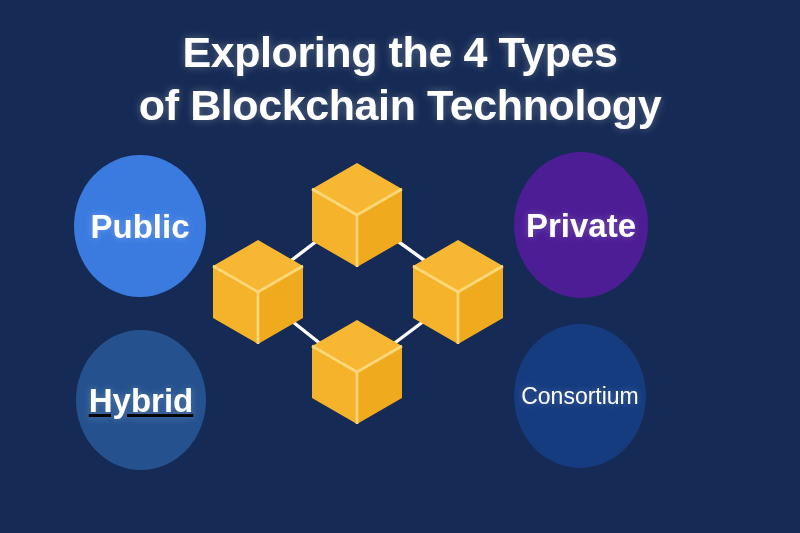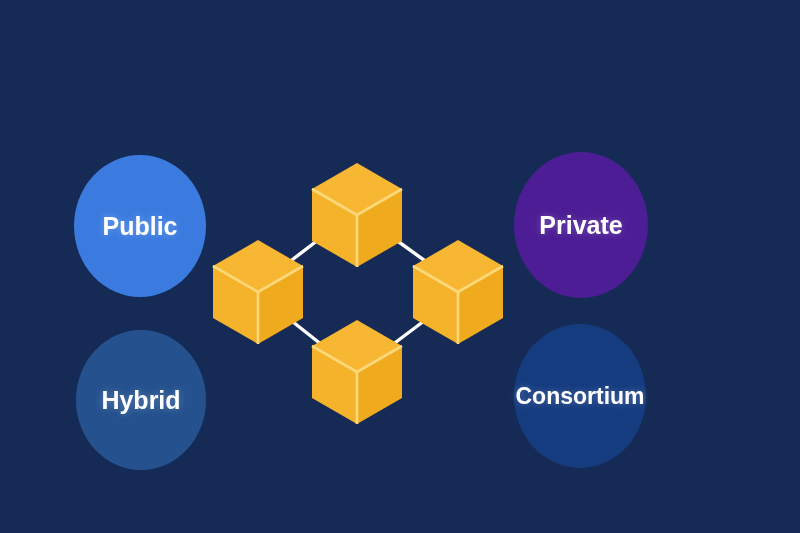--- a/index.html
+++ b/index.html
@@ -45,46 +45,50 @@
     position: absolute;
     display: flex;
     align-items: center;
     justify-content: center;
     border-radius: 50%;
   }
   .category-label {
     color: #FFFFFF;
     font-family: "Liberation Sans", sans-serif;
     font-weight: bold;
-    font-size: 25px;
+    font-size: 33px;
     line-height: 25px;
     white-space: nowrap;
     text-shadow: 0 0 7px rgba(255,255,255,0.25);
   }
   #circle-public     { left: 74px;  top: 155px; width: 132px; height: 142px; background: #3B7BE0; }
   #circle-private    { left: 514px; top: 152px; width: 134px; height: 146px; background: #4c1d95; }
-  #circle-hybrid     { left: 76px;  top: 330px; width: 130px; height: 140px; background: #25528F; }
+  #circle-hybrid     { left: 76px;  top: 330px; width: 130px; height: 140px; background: #25528F; text-decoration: underline; }
   #circle-consortium { left: 514px; top: 324px; width: 132px; height: 144px; background: #163C80; }
-  #circle-consortium .category-label { font-size: 23px; font-weight: bold; }
+  #circle-consortium .category-label { font-size: 23px; font-weight: normal; }
   #circle-private    .category-label { font-weight: bold; }
 
   
   #cube-network {
     position: absolute;
     left: 0;
     top: 0;
     width: 800px;
     height: 533px;
   }
 </style>
 </head>
 <body>
 
 <div id="infographic">
 
+  <div id="title-block">
+    <span class="title-line">Exploring the 4 Types</span>
+    <span class="title-line">of Blockchain Technology</span>
+  </div>
 
   <svg id="cube-network" viewBox="0 0 800 533">
     <defs>
       <g id="iso-cube">
 
         <polygon points="0,-52 45,-26 0,0 -45,-26" fill="#F7B733"></polygon>
 
         <polygon points="-45,-26 0,0 0,52 -45,26" fill="#F5B32B"></polygon>
 
         <polygon points="45,-26 45,26 0,52 0,0" fill="#F0AA1E"></polygon>

